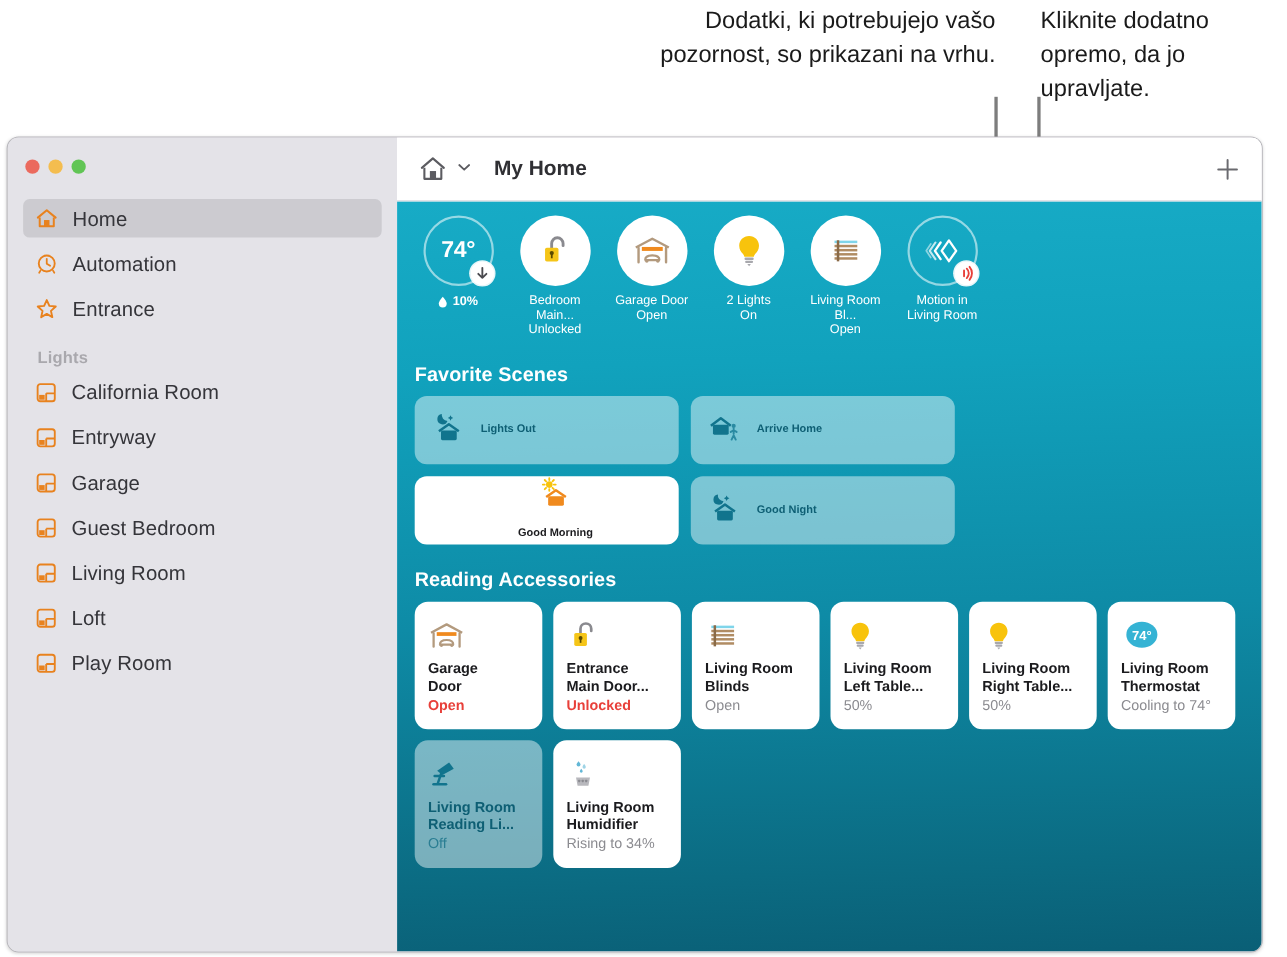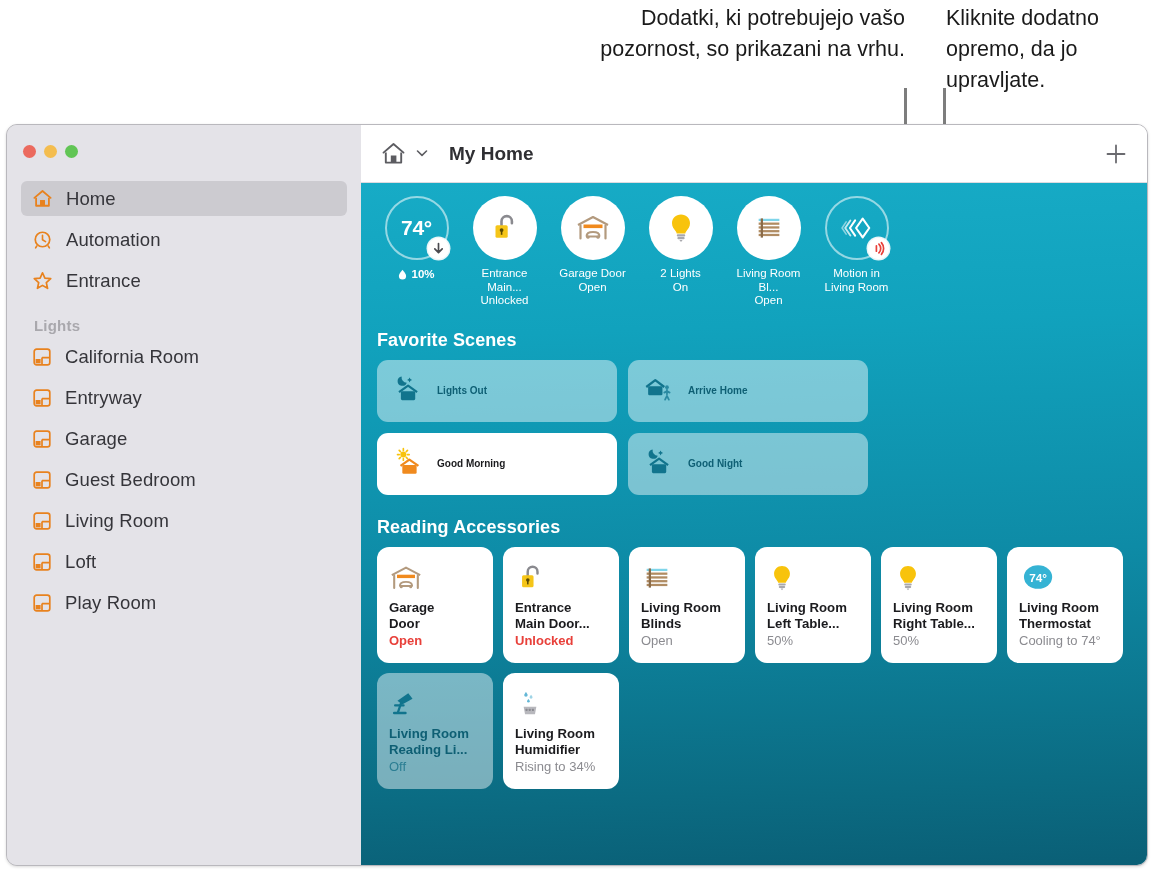--- a/index.html
+++ b/index.html
@@ -130,21 +130,21 @@
   }
 
   
   #scenes { display: grid; grid-template-columns: 240px 240px; gap: 11px; margin-left: 16px; }
   .scene {
     height: 62px; border-radius: 11px;
     display: flex; align-items: center; gap: 12px;
     padding-left: 16px;
     background: rgba(255,255,255,.45);
   }
-  .scene.active { background: #ffffff; }
+  .scene.active { background: #ffffff; flex-direction: column; }
   .scene-label { font-size: 10px; font-weight: bold; color: #0e5f74; }
   .scene.active .scene-label { color: #1b1b1e; }
 
   
   #accessories { display: flex; flex-wrap: wrap; gap: 10px; margin-left: 16px; }
   .acc {
     width: 116px; height: 116px;
     border-radius: 12px; background: #ffffff;
     padding: 11px 10px 0 12px;
     display: flex; flex-direction: column;
@@ -336,21 +336,21 @@
 
         <div class="status-cell">
           <div class="status-puck">
             <svg viewBox="0 0 34 34" width="34" height="34">
               <path d="M13.5 14.5v-4.2a5.2 5.2 0 0 1 10.4 0v2" fill="none" stroke="#8a8a8f" stroke-width="2.6" stroke-linecap="round"></path>
               <rect x="7.5" y="14.2" width="12.2" height="12.6" rx="1.6" fill="#f5c518"></rect>
               <circle cx="13.6" cy="19.1" r="1.9" fill="#5a4a00"></circle>
               <rect x="12.8" y="19.4" width="1.6" height="4.4" fill="#5a4a00"></rect>
             </svg>
           </div>
-          <div class="status-sub" style="white-space: pre-line;"><span>Entrance Main...</span><br><span>Unlocked</span></div>
+          <div class="status-sub" style="white-space: pre-line;"><span>Bedroom Main...</span><br><span>Unlocked</span></div>
         </div>
 
         <div class="status-cell">
           <div class="status-puck">
             <svg viewBox="0 0 36 36" width="36" height="36">
               <path d="M3 15 18 7l15 8" fill="none" stroke="#b39a7e" stroke-width="2.2" stroke-linejoin="round"></path>
               <path d="M5.5 15.5v13M30.5 15.5v13" stroke="#b39a7e" stroke-width="2.2" stroke-linecap="round"></path>
               <rect x="8.5" y="14.5" width="19" height="3.6" fill="#f08a1e"></rect>
               <path d="M11 26.5h14M11.5 26.5c0-3 2-4.4 6.5-4.4s6.5 1.4 6.5 4.4" fill="none" stroke="#b39a7e" stroke-width="2"></path>
               <circle cx="13" cy="27.2" r="1.6" fill="#b39a7e"></circle>

